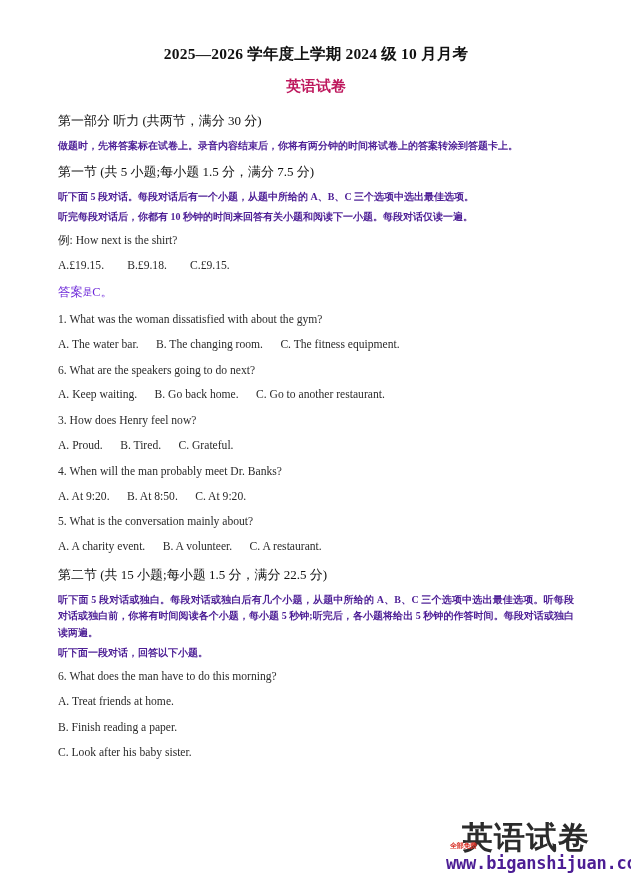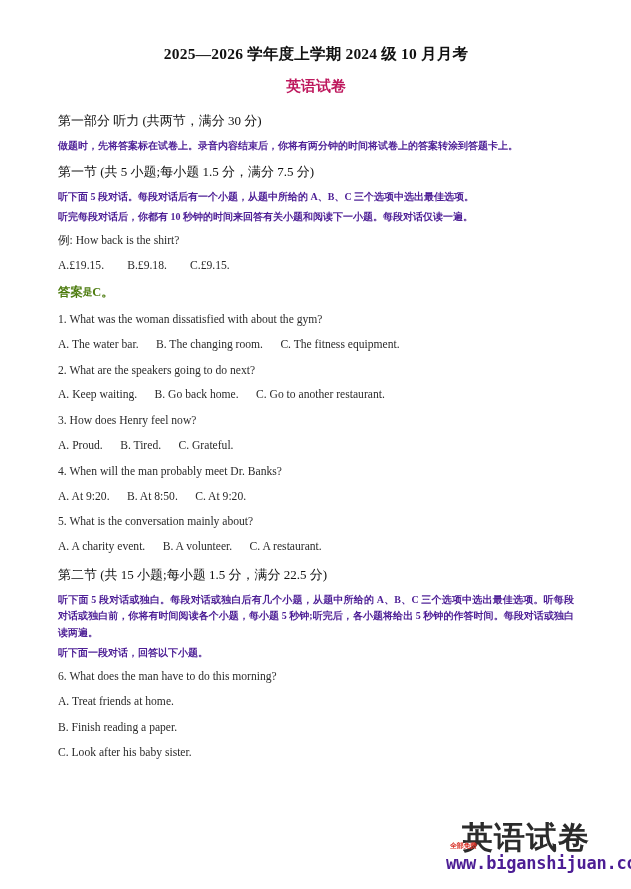--- a/index.html
+++ b/index.html
@@ -70,22 +70,21 @@
     color: #2a2a2a;
   }
   .q-line { margin-bottom: 8px; }
   .opt-line { margin-bottom: 9px; white-space: pre; }
   .opt-stack { margin-bottom: 9px; }
 
   .answer-line {
     font-size: 12.4px;
     line-height: 1.45;
     margin: 0 0 10px 0;
-    color: #4d7c0f;
-    font-weight: bold;
+    color: #6d28d9;
   }
   .answer-line .shi {
     font-size: 9.5px;
     vertical-align: 1.5px;
   }
   .answer-line .letter {
     font-family: "Liberation Serif", serif;
     font-size: 12.4px;
   }
 
@@ -145,28 +144,28 @@
     <p class="cn-body">做题时，先将答案标在试卷上。录音内容结束后，你将有两分钟的时间将试卷上的答案转涂到答题卡上。</p>
 
     <div class="gap-sm"></div>
 
     <p class="sec-head">第一节 (共 5 小题;每小题 1.5 分，满分 7.5 分)</p>
     <p class="cn-body tight">听下面 5 段对话。每段对话后有一个小题，从题中所给的 A、B、C 三个选项中选出最佳选项。</p>
     <p class="cn-body">听完每段对话后，你都有 10 秒钟的时间来回答有关小题和阅读下一小题。每段对话仅读一遍。</p>
 
     <div class="gap-sm"></div>
 
-    <p class="en-line q-line">例: How back is the shirt?</p>
+    <p class="en-line q-line">例: How next is the shirt?</p>
     <p class="en-line opt-line">A.£19.15.        B.£9.18.        C.£9.15.</p>
     <p class="answer-line"><span>答案</span><span class="shi">是</span><span class="letter">C。</span></p>
 
     <p class="en-line q-line">1. What was the woman dissatisfied with about the gym?</p>
     <p class="en-line opt-line">A. The water bar.      B. The changing room.      C. The fitness equipment.</p>
 
-    <p class="en-line q-line">2. What are the speakers going to do next?</p>
+    <p class="en-line q-line">6. What are the speakers going to do next?</p>
     <p class="en-line opt-line">A. Keep waiting.      B. Go back home.      C. Go to another restaurant.</p>
 
     <p class="en-line q-line">3. How does Henry feel now?</p>
     <p class="en-line opt-line">A. Proud.      B. Tired.      C. Grateful.</p>
 
     <p class="en-line q-line">4. When will the man probably meet Dr. Banks?</p>
     <p class="en-line opt-line">A. At 9:20.      B. At 8:50.      C. At 9:20.</p>
 
     <p class="en-line q-line">5. What is the conversation mainly about?</p>
     <p class="en-line opt-line">A. A charity event.      B. A volunteer.      C. A restaurant.</p>

